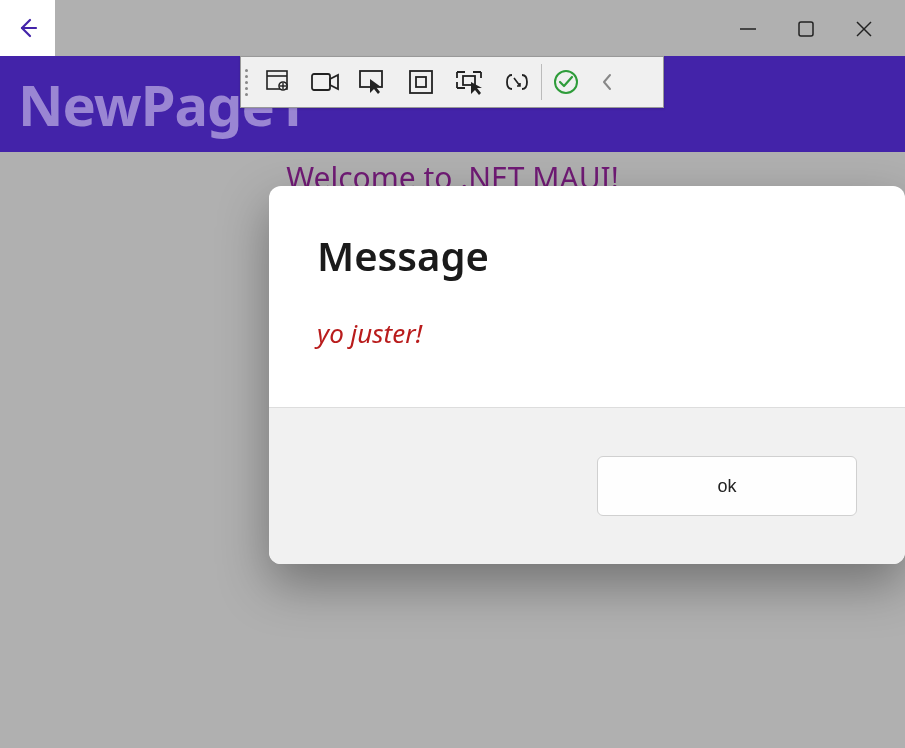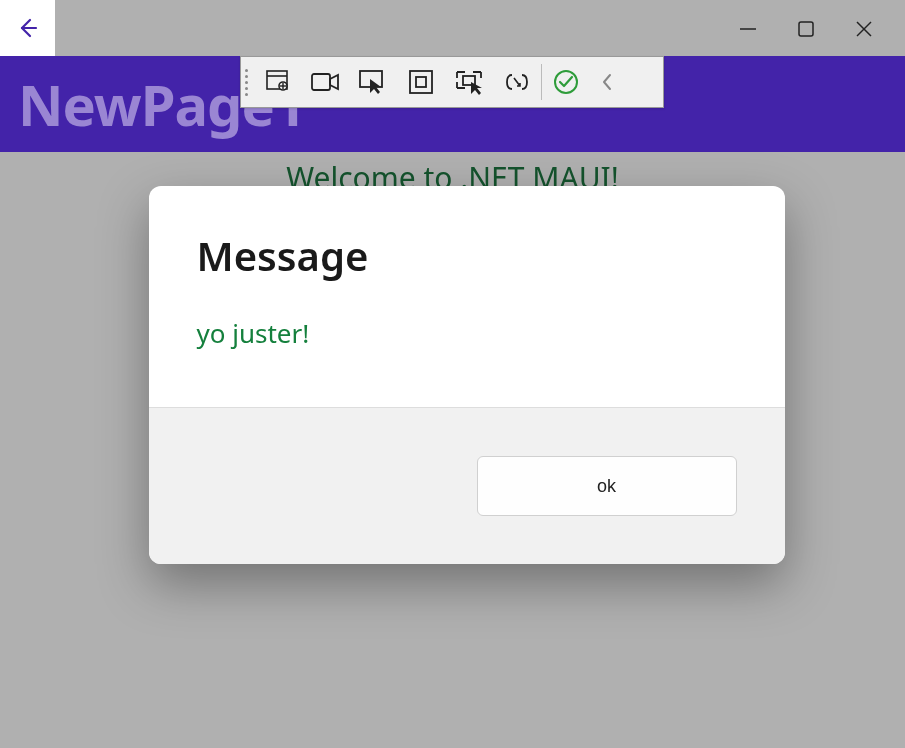--- a/index.html
+++ b/index.html
@@ -59,21 +59,21 @@
     }
     .content {
       position: relative;
       height: calc(748px - 56px - 96px);
       display: flex;
       flex-direction: column;
       align-items: center;
     }
     .welcome {
       font-size: 30px;
-      color: #14532d;
+      color: #701a75;
       margin-top: 5px;
     }
     .dev-toolbar {
       position: absolute;
       top: 56px;
       left: 240px;
       width: 424px;
       height: 52px;
       background: #f0f0f0;
       border: 1px solid #999;
@@ -109,21 +109,21 @@
       width: 1px;
       height: 36px;
       background: #bbb;
     }
     .dialog-overlay {
       position: absolute;
       inset: 0;
       top: 56px;
       display: flex;
       align-items: flex-start;
-      justify-content: center;
+      justify-content: flex-end;
       z-index: 20;
       padding-left: 28px;
     }
     .dialog {
       margin-top: 130px;
       width: 636px;
       background: #fff;
       border-radius: 12px;
       box-shadow: 0 20px 50px rgba(0,0,0,0.35);
       overflow: hidden;
@@ -132,21 +132,22 @@
       padding: 42px 48px 56px 48px;
     }
     .dialog-title {
       font-size: 40px;
       font-weight: 600;
       color: #1a1a1a;
       margin-bottom: 32px;
     }
     .dialog-text {
       font-size: 26px;
-      color: #15803d;
+      color: #b91c1c;
+      font-style: italic;
     }
     .dialog-actions {
       background: #f1f1f1;
       border-top: 1px solid #ddd;
       padding: 48px 48px 48px 48px;
       display: flex;
       justify-content: flex-end;
     }
     .ok-btn {
       width: 260px;

